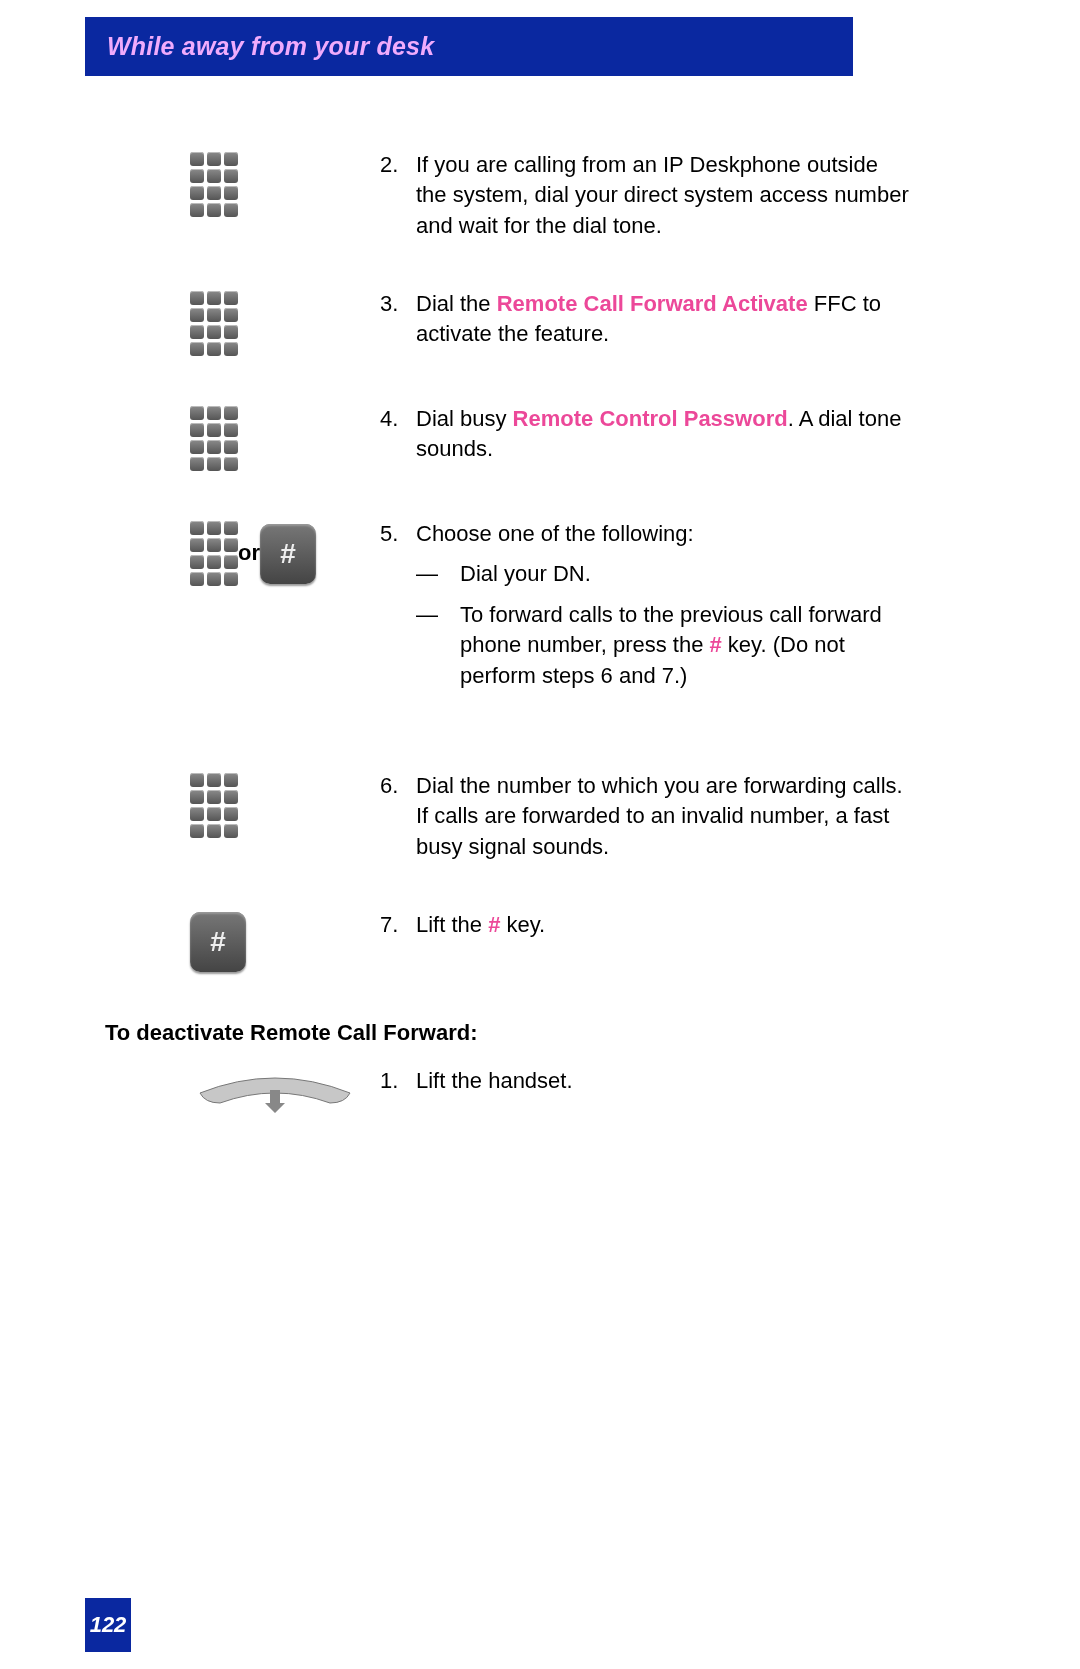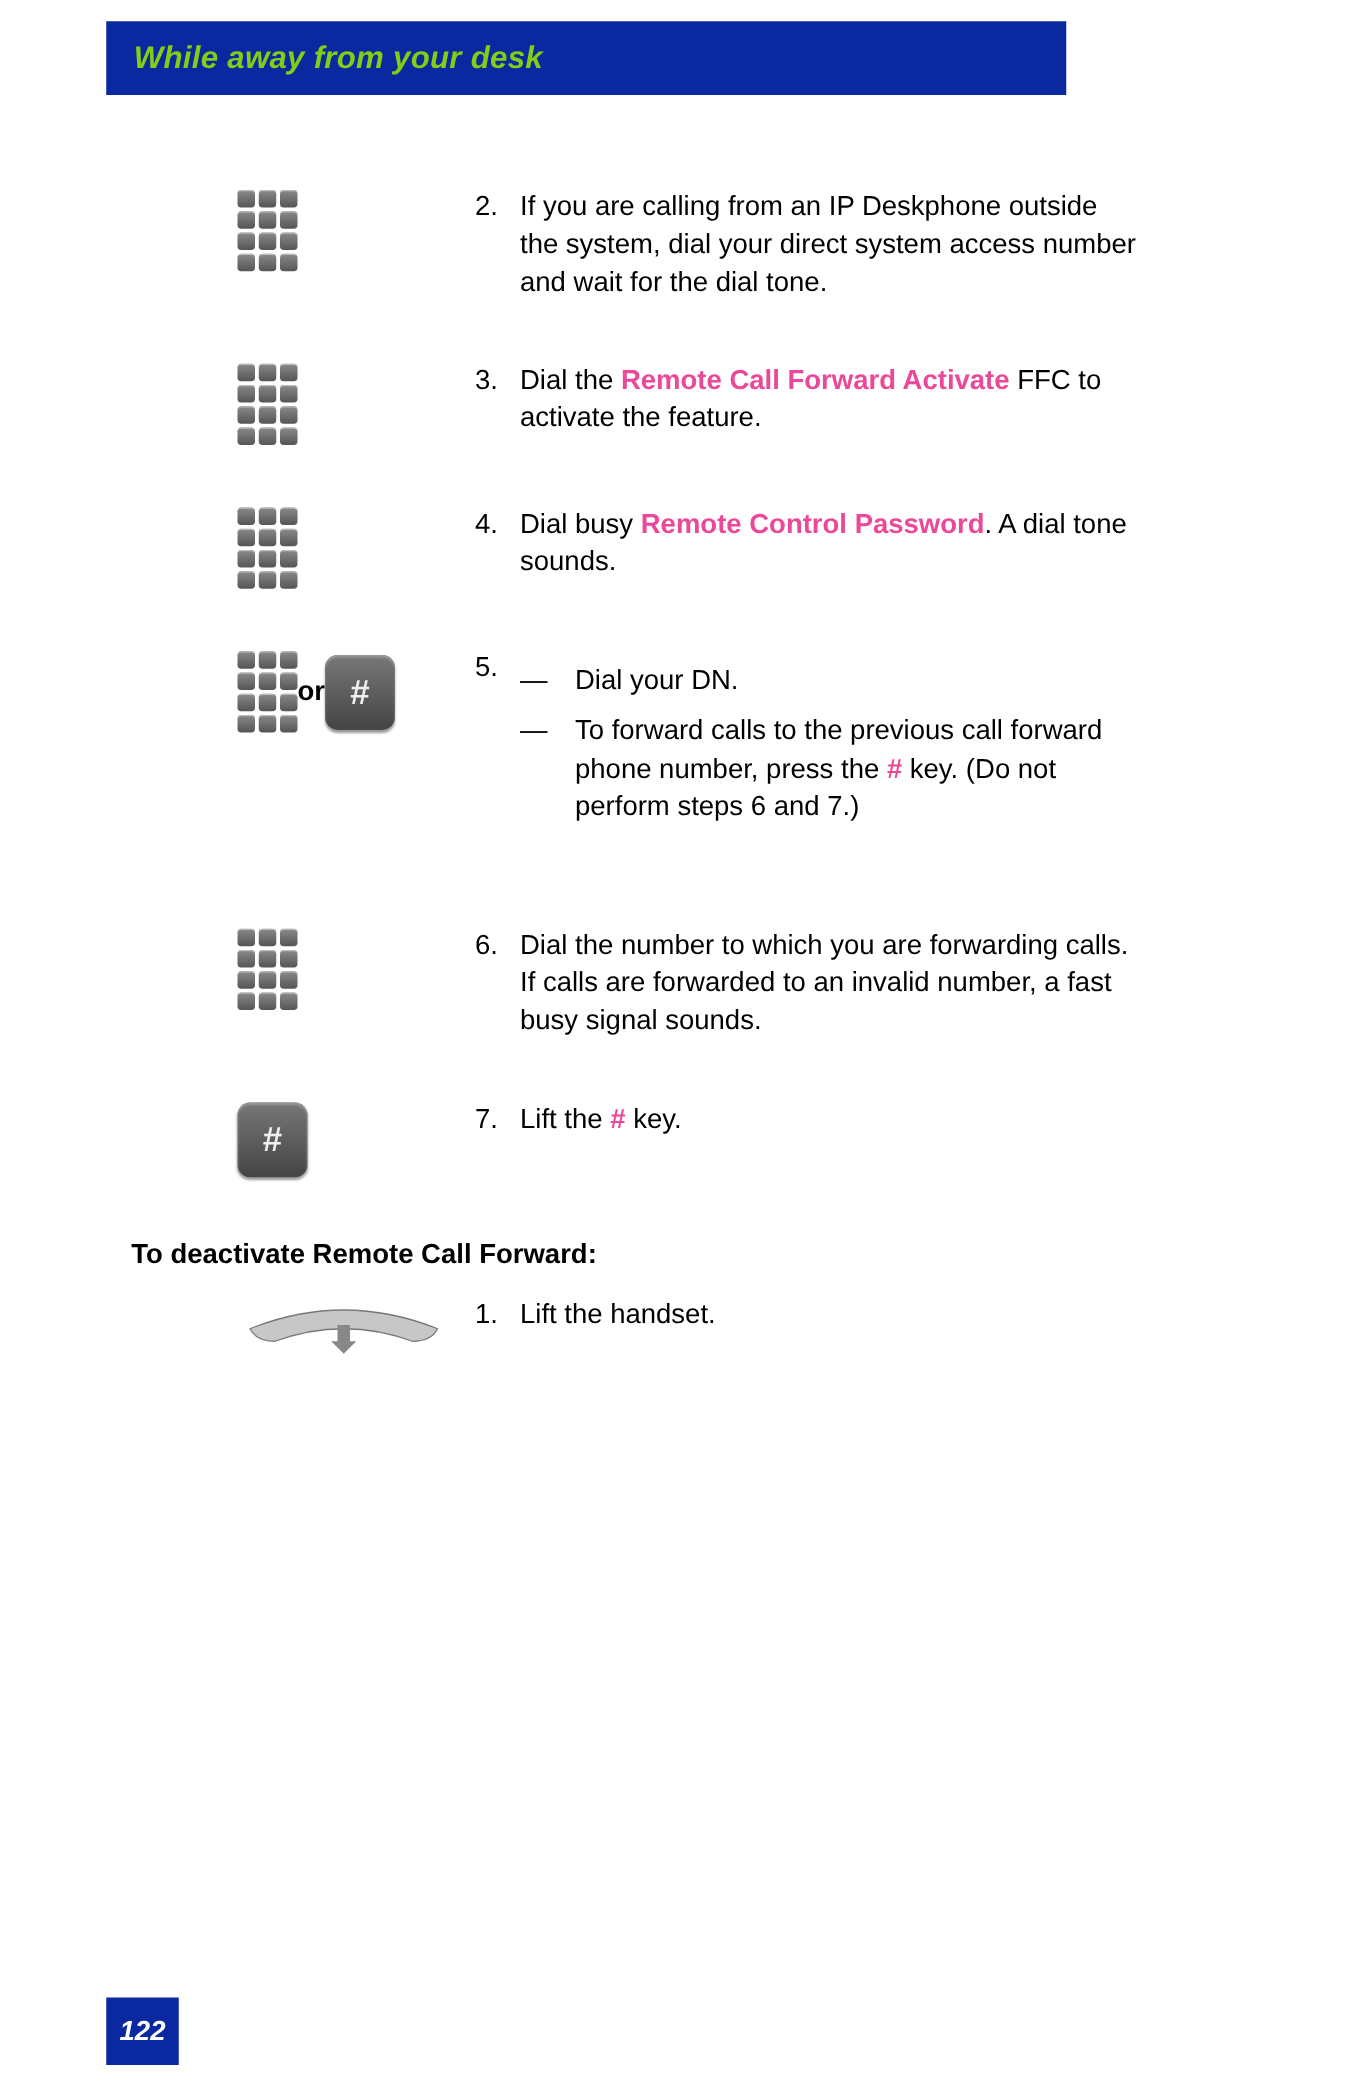--- a/index.html
+++ b/index.html
@@ -22,21 +22,21 @@
     left: 85px;
     width: 768px;
     height: 59px;
     background: #0a28a0;
     display: flex;
     align-items: center;
     padding-left: 22px;
     box-sizing: border-box;
   }
   .header-bar span {
-    color: #84cc16;
+    color: #f0abfc;
     font-weight: bold;
     font-style: italic;
     font-size: 25px;
     letter-spacing: 0.2px;
   }
   .content {
     position: absolute;
     top: 150px;
     left: 190px;
     width: 720px;
@@ -89,21 +89,21 @@
   }
   .section-heading {
     font-size: 22px;
     font-weight: bold;
     margin: 40px 0 20px -85px;
   }
   .footer-bar {
     position: absolute;
     bottom: 17px;
     left: 85px;
-    width: 58px;
+    width: 46px;
     height: 54px;
     background: #0a28a0;
     color: #fff;
     font-weight: bold;
     font-style: italic;
     font-size: 22px;
     display: flex;
     align-items: center;
     justify-content: center;
   }
@@ -259,20 +259,21 @@
         </div>
         <div class="or-label">or</div>
         <div class="hashkey">
             <span>#</span>
           </div>
       </div>
       <div class="text-col">
         <div class="step">
           <div class="step-num">5.</div>
           <div class="step-body">
+            <div>Choose one of the following:</div>
             <div class="sub">
               <div class="sub-dash">—</div>
               <div>Dial your DN.</div>
             </div>
             <div class="sub">
               <div class="sub-dash">—</div>
               <div>
                 <span>To forward calls to the previous call forward phone number, press the </span><span class="link">#</span><span> key. (Do not perform steps 6 and 7.)</span>
               </div>
             </div>

